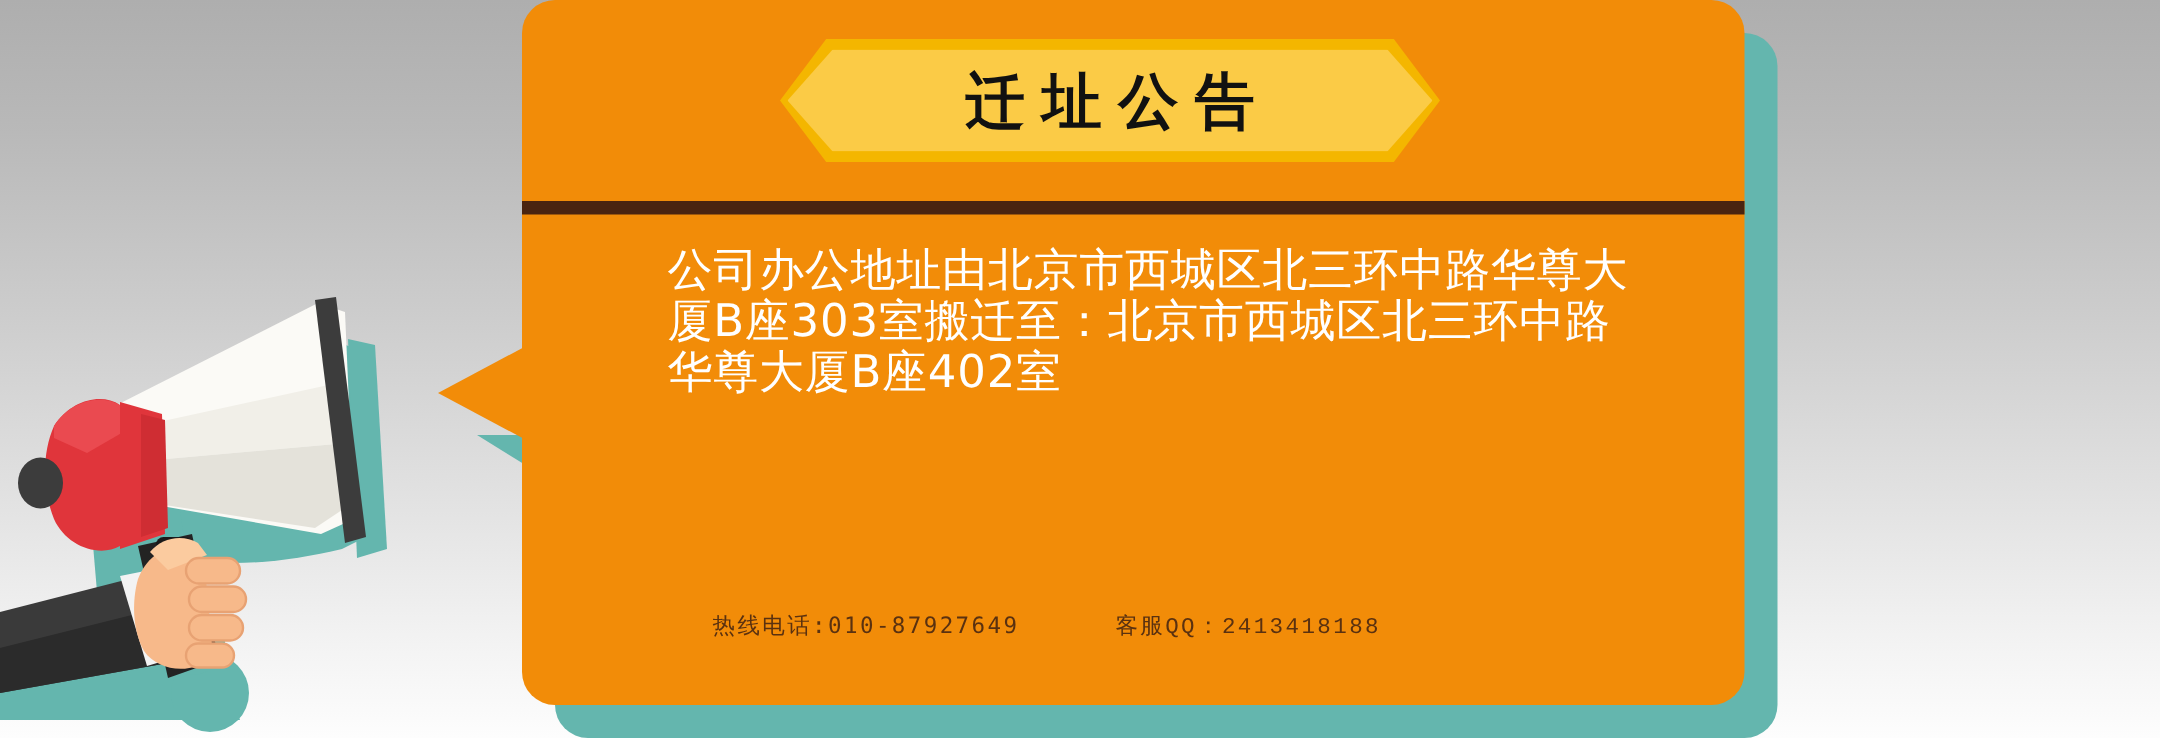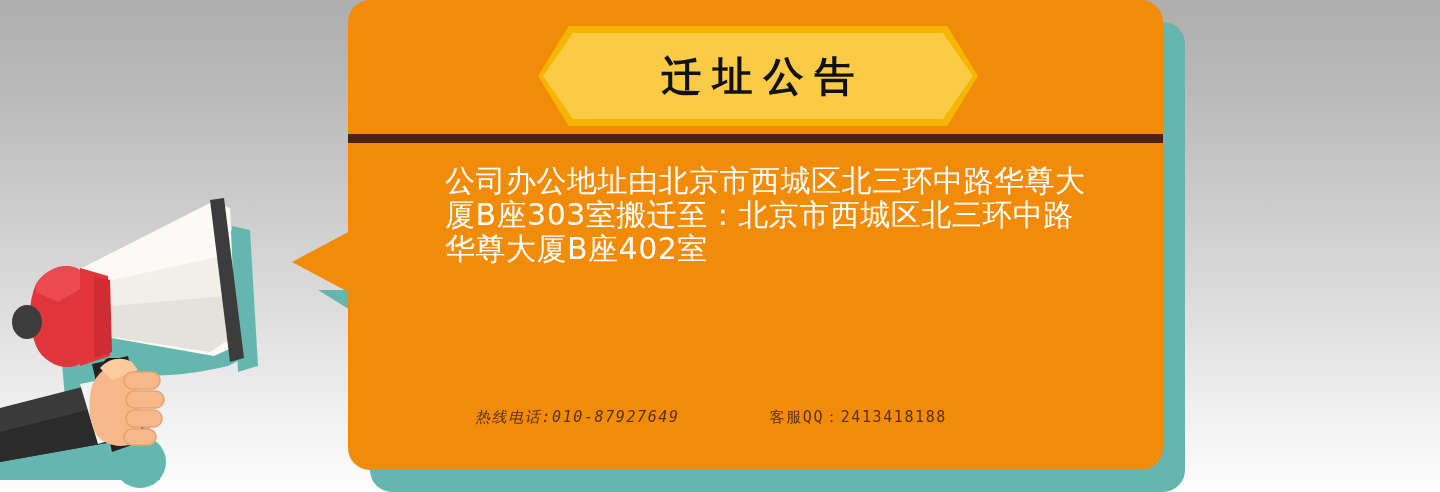--- a/index.html
+++ b/index.html
@@ -61,24 +61,24 @@
     width: 0;
     height: 0;
     border-top: 32px solid transparent;
     border-bottom: 32px solid transparent;
     border-right: 60px solid #f28c08;
   }
 
   
   .title-wrap {
     position: absolute;
-    left: 538px;
+    left: 520px;
     top: 26px;
     width: 440px;
-    height: 100px;
+    height: 82px;
   }
   .hex-outer {
     position: absolute;
     inset: 0;
     background: #f4b600;
     clip-path: polygon(7% 0%, 93% 0%, 100% 50%, 93% 100%, 7% 100%, 0% 50%);
   }
   .hex-inner {
     position: absolute;
     left: 5px;
@@ -134,22 +134,22 @@
     display: flex;
     align-items: center;
   }
   .footer-item {
     font-size: 15px;
     color: #5a3110;
     letter-spacing: 1.6px;
     font-family: "DejaVu Sans Mono", "Liberation Mono", monospace;
     white-space: nowrap;
   }
-  .footer-hotline { margin-left: 30px; font-style: italic; }
-  .footer-qq { margin-left: 90px; }
+  .footer-hotline { margin-left: 30px; }
+  .footer-qq { margin-left: 64px; font-family: Liberation Mono, monospace; }
 
   
   .megaphone {
     position: absolute;
     left: 0px;
     top: 180px;
     width: 330px;
     height: 312px;
   }
   .megaphone svg { display: block; }

